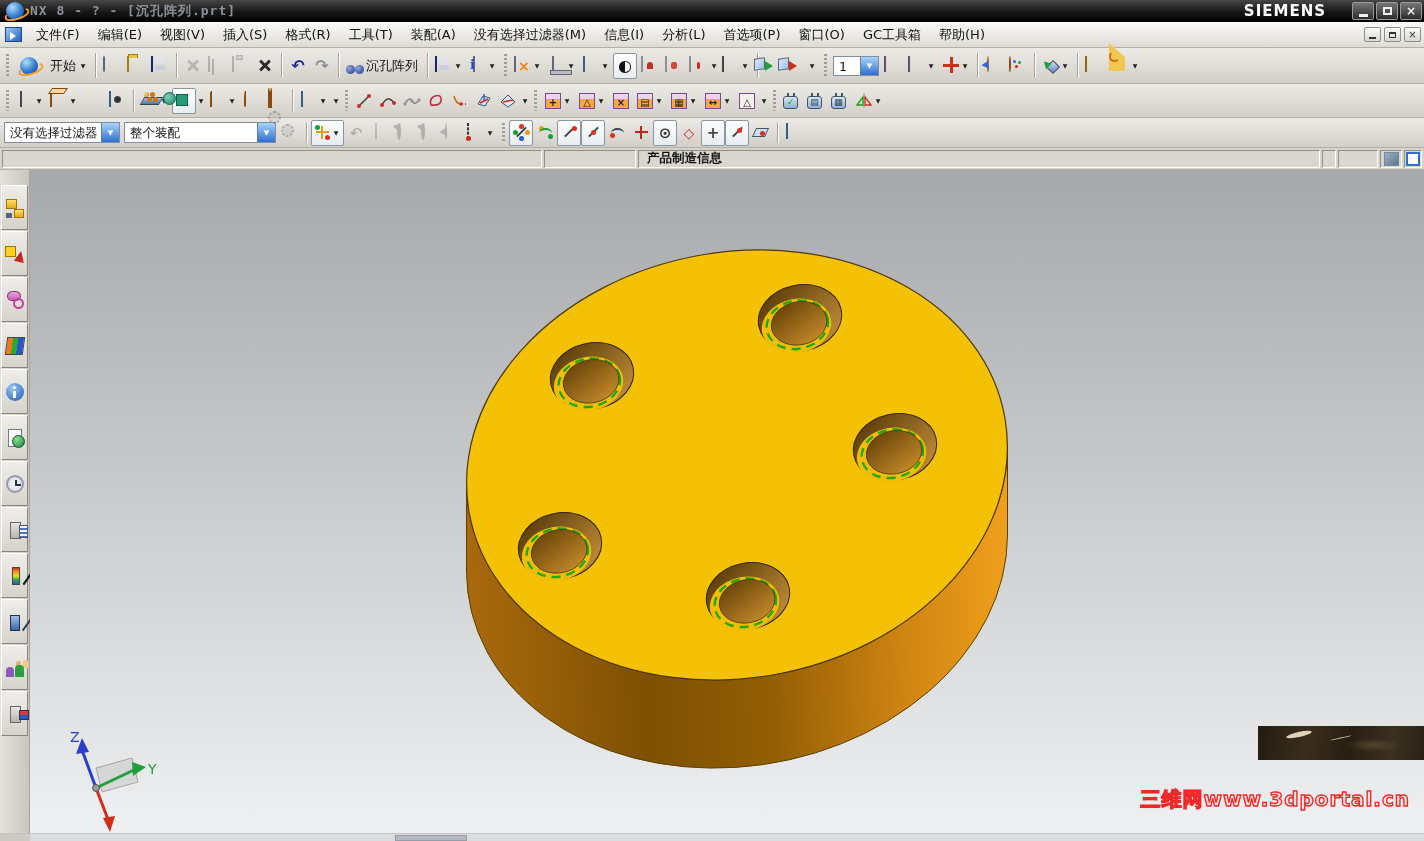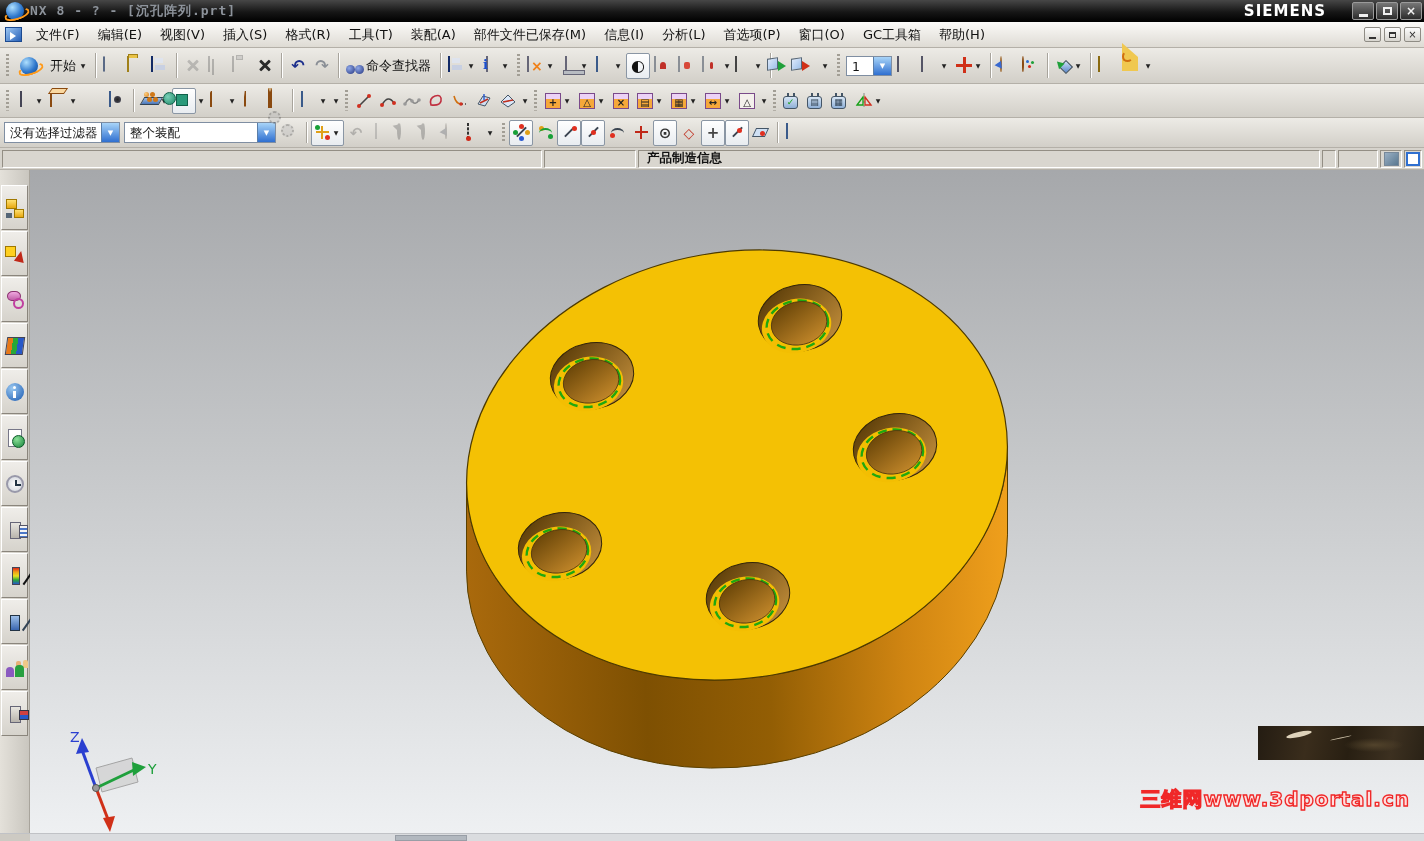--- a/index.html
+++ b/index.html
@@ -190,21 +190,21 @@
 
   <div class="menubar">
     <span class="appico"></span>
     <span class="mi">文件(F)</span>
     <span class="mi">编辑(E)</span>
     <span class="mi">视图(V)</span>
     <span class="mi">插入(S)</span>
     <span class="mi">格式(R)</span>
     <span class="mi">工具(T)</span>
     <span class="mi">装配(A)</span>
-    <span class="mi">部件文件已保存(M)</span>
+    <span class="mi">没有选择过滤器(M)</span>
     <span class="mi">信息(I)</span>
     <span class="mi">分析(L)</span>
     <span class="mi">首选项(P)</span>
     <span class="mi">窗口(O)</span>
     <span class="mi">GC工具箱</span>
     <span class="mi">帮助(H)</span>
     <span style="margin-left:auto"></span>
     <span class="mdibtn">
         <i class="gm-min"></i>
       </span>
@@ -249,21 +249,21 @@
     <i class="sep"></i>
     <span class="tb">
         <span class="ic gly" style="color:#1c2f8c;font-size:16px">↶</span>
       </span>
     <span class="tb">
         <span class="ic gly" style="color:#8a8f96;font-size:16px">↷</span>
       </span>
     <i class="sep"></i>
     <span class="tb">
         <i class="i-binoc"></i>
-        <span class="lbl">命令查找器</span>
+        <span class="lbl">沉孔阵列</span>
       </span>
     <i class="sep"></i>
     <span class="tb">
         <span class="ic"><i class="i-disk"></i></span>
         <span class="dd">▼</span>
       </span>
     <span class="tb">
         <span class="ic"><i class="i-info-cube"></i><span class="gly" style="position:absolute;left:1px;top:0;color:#1a4fd0;font-size:13px;font-family:'DejaVu Serif',serif">i</span></span>
         <span class="dd">▼</span>
       </span>

